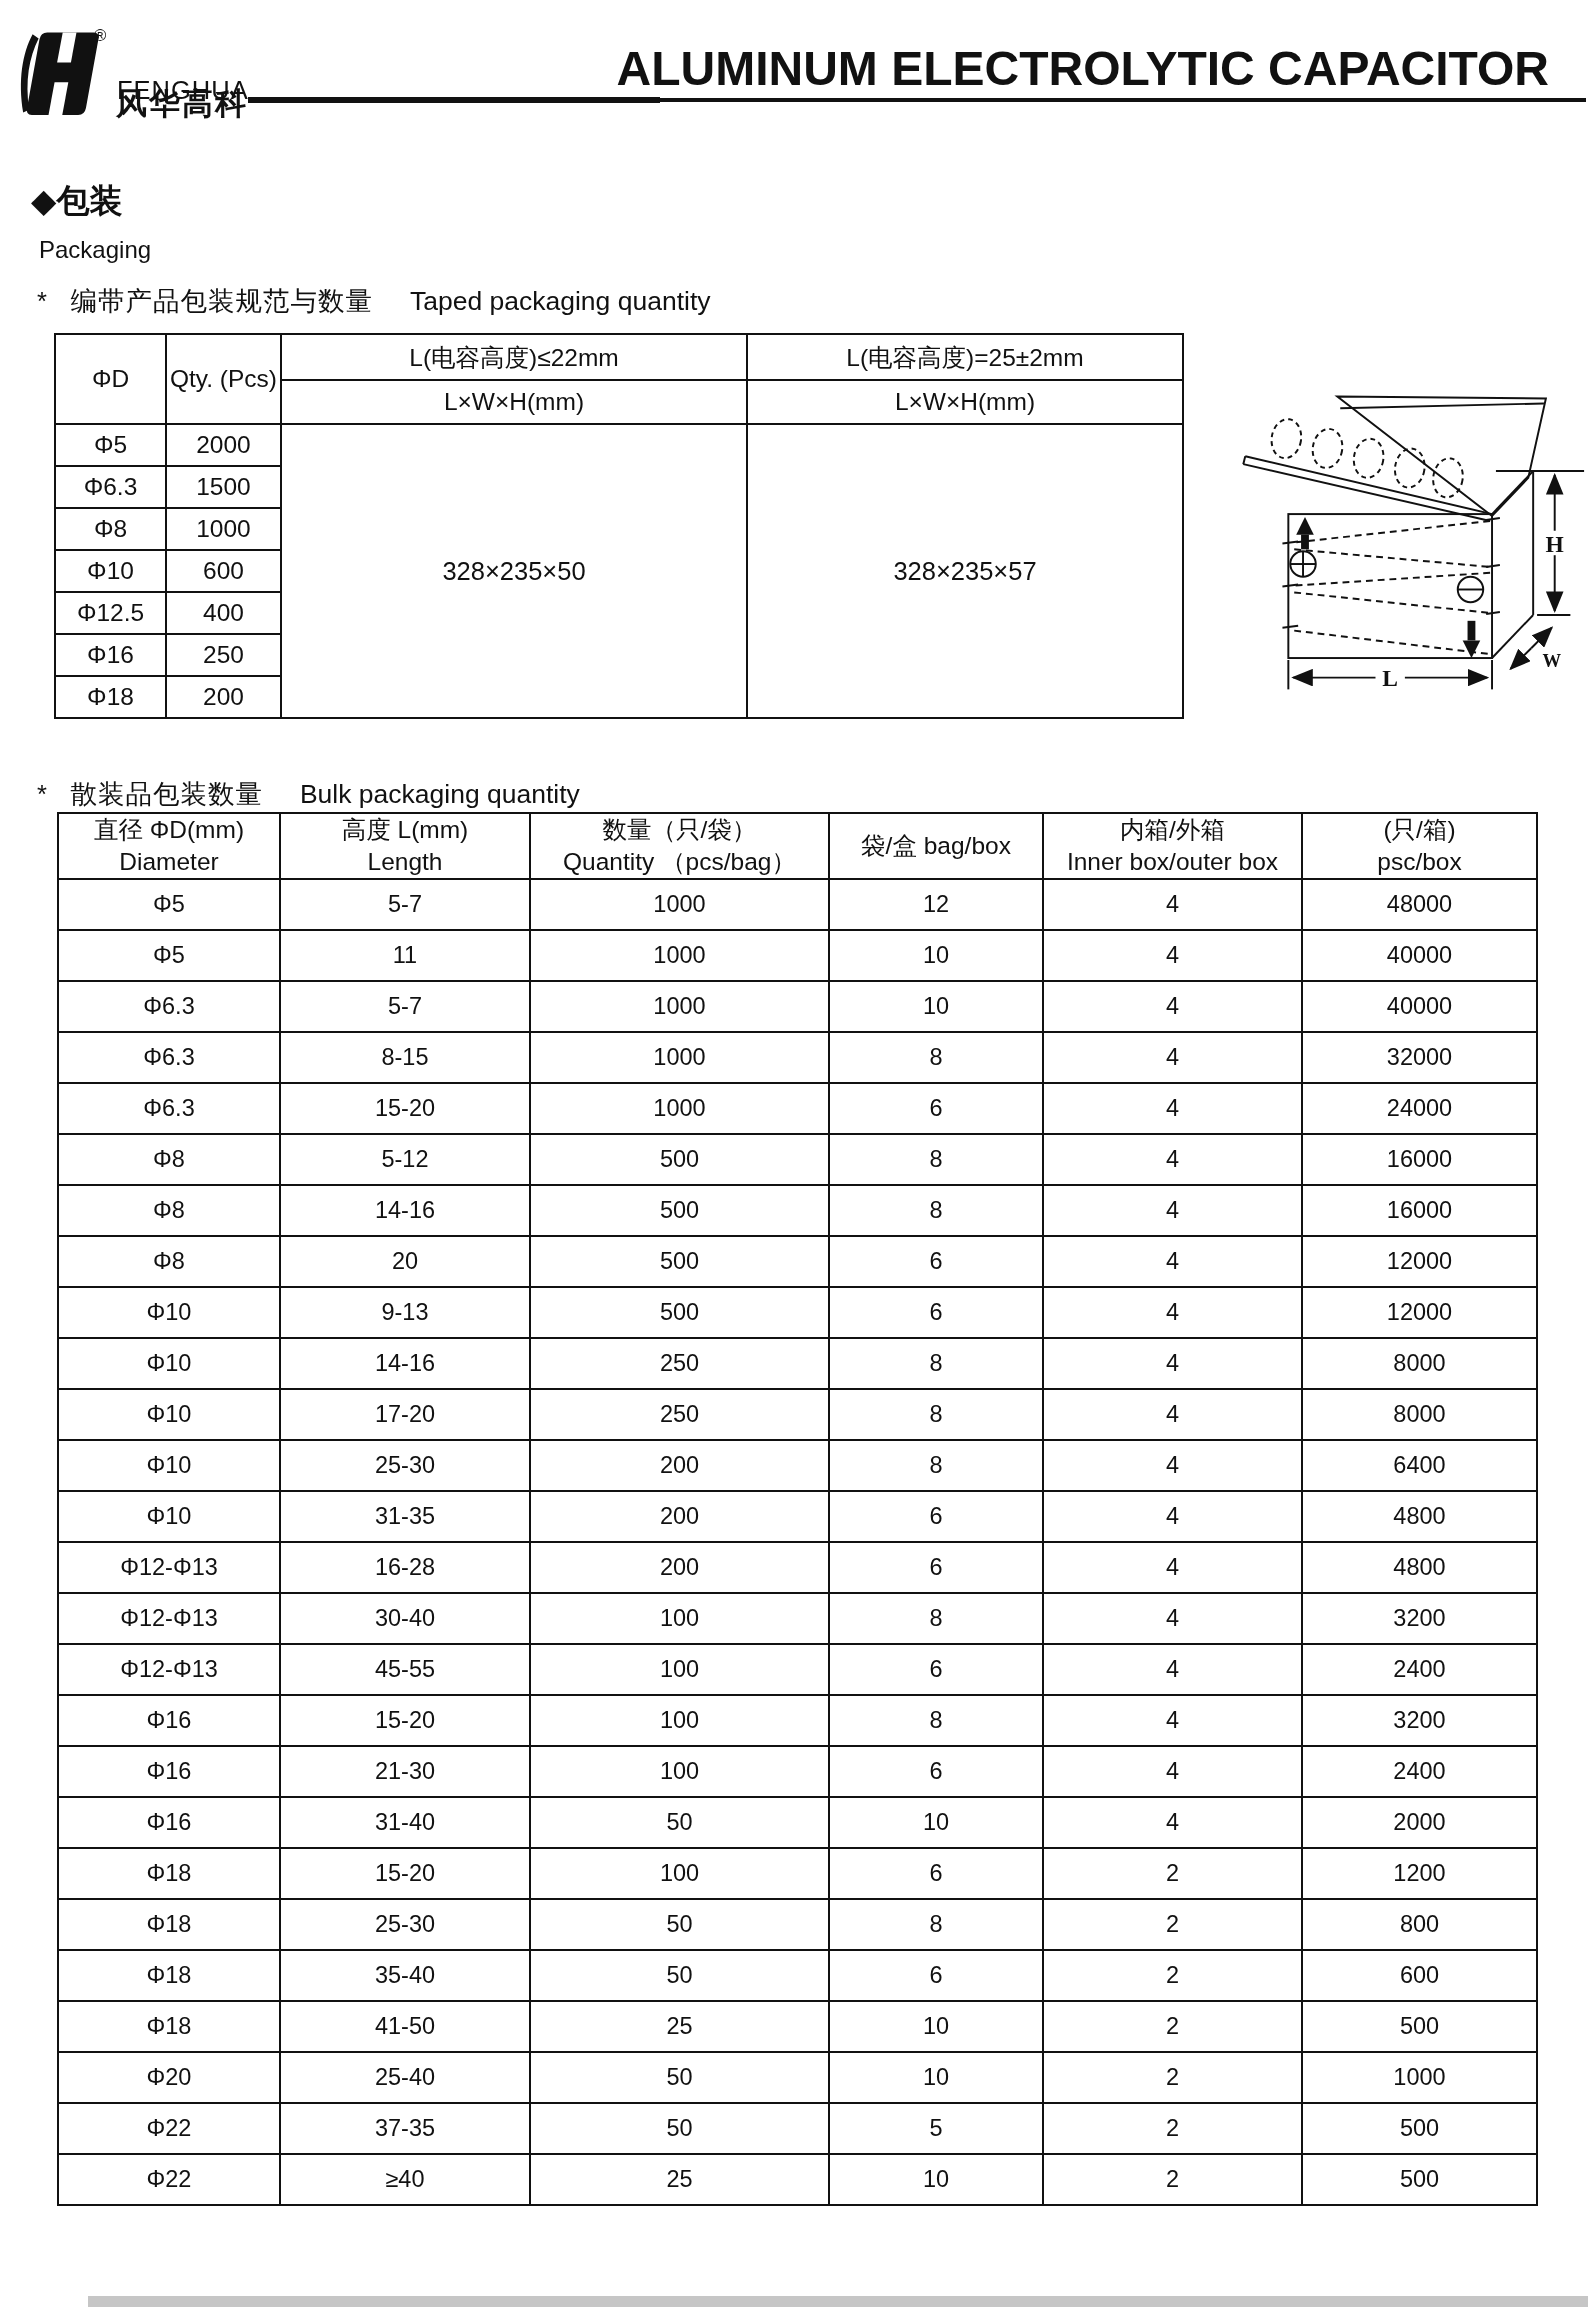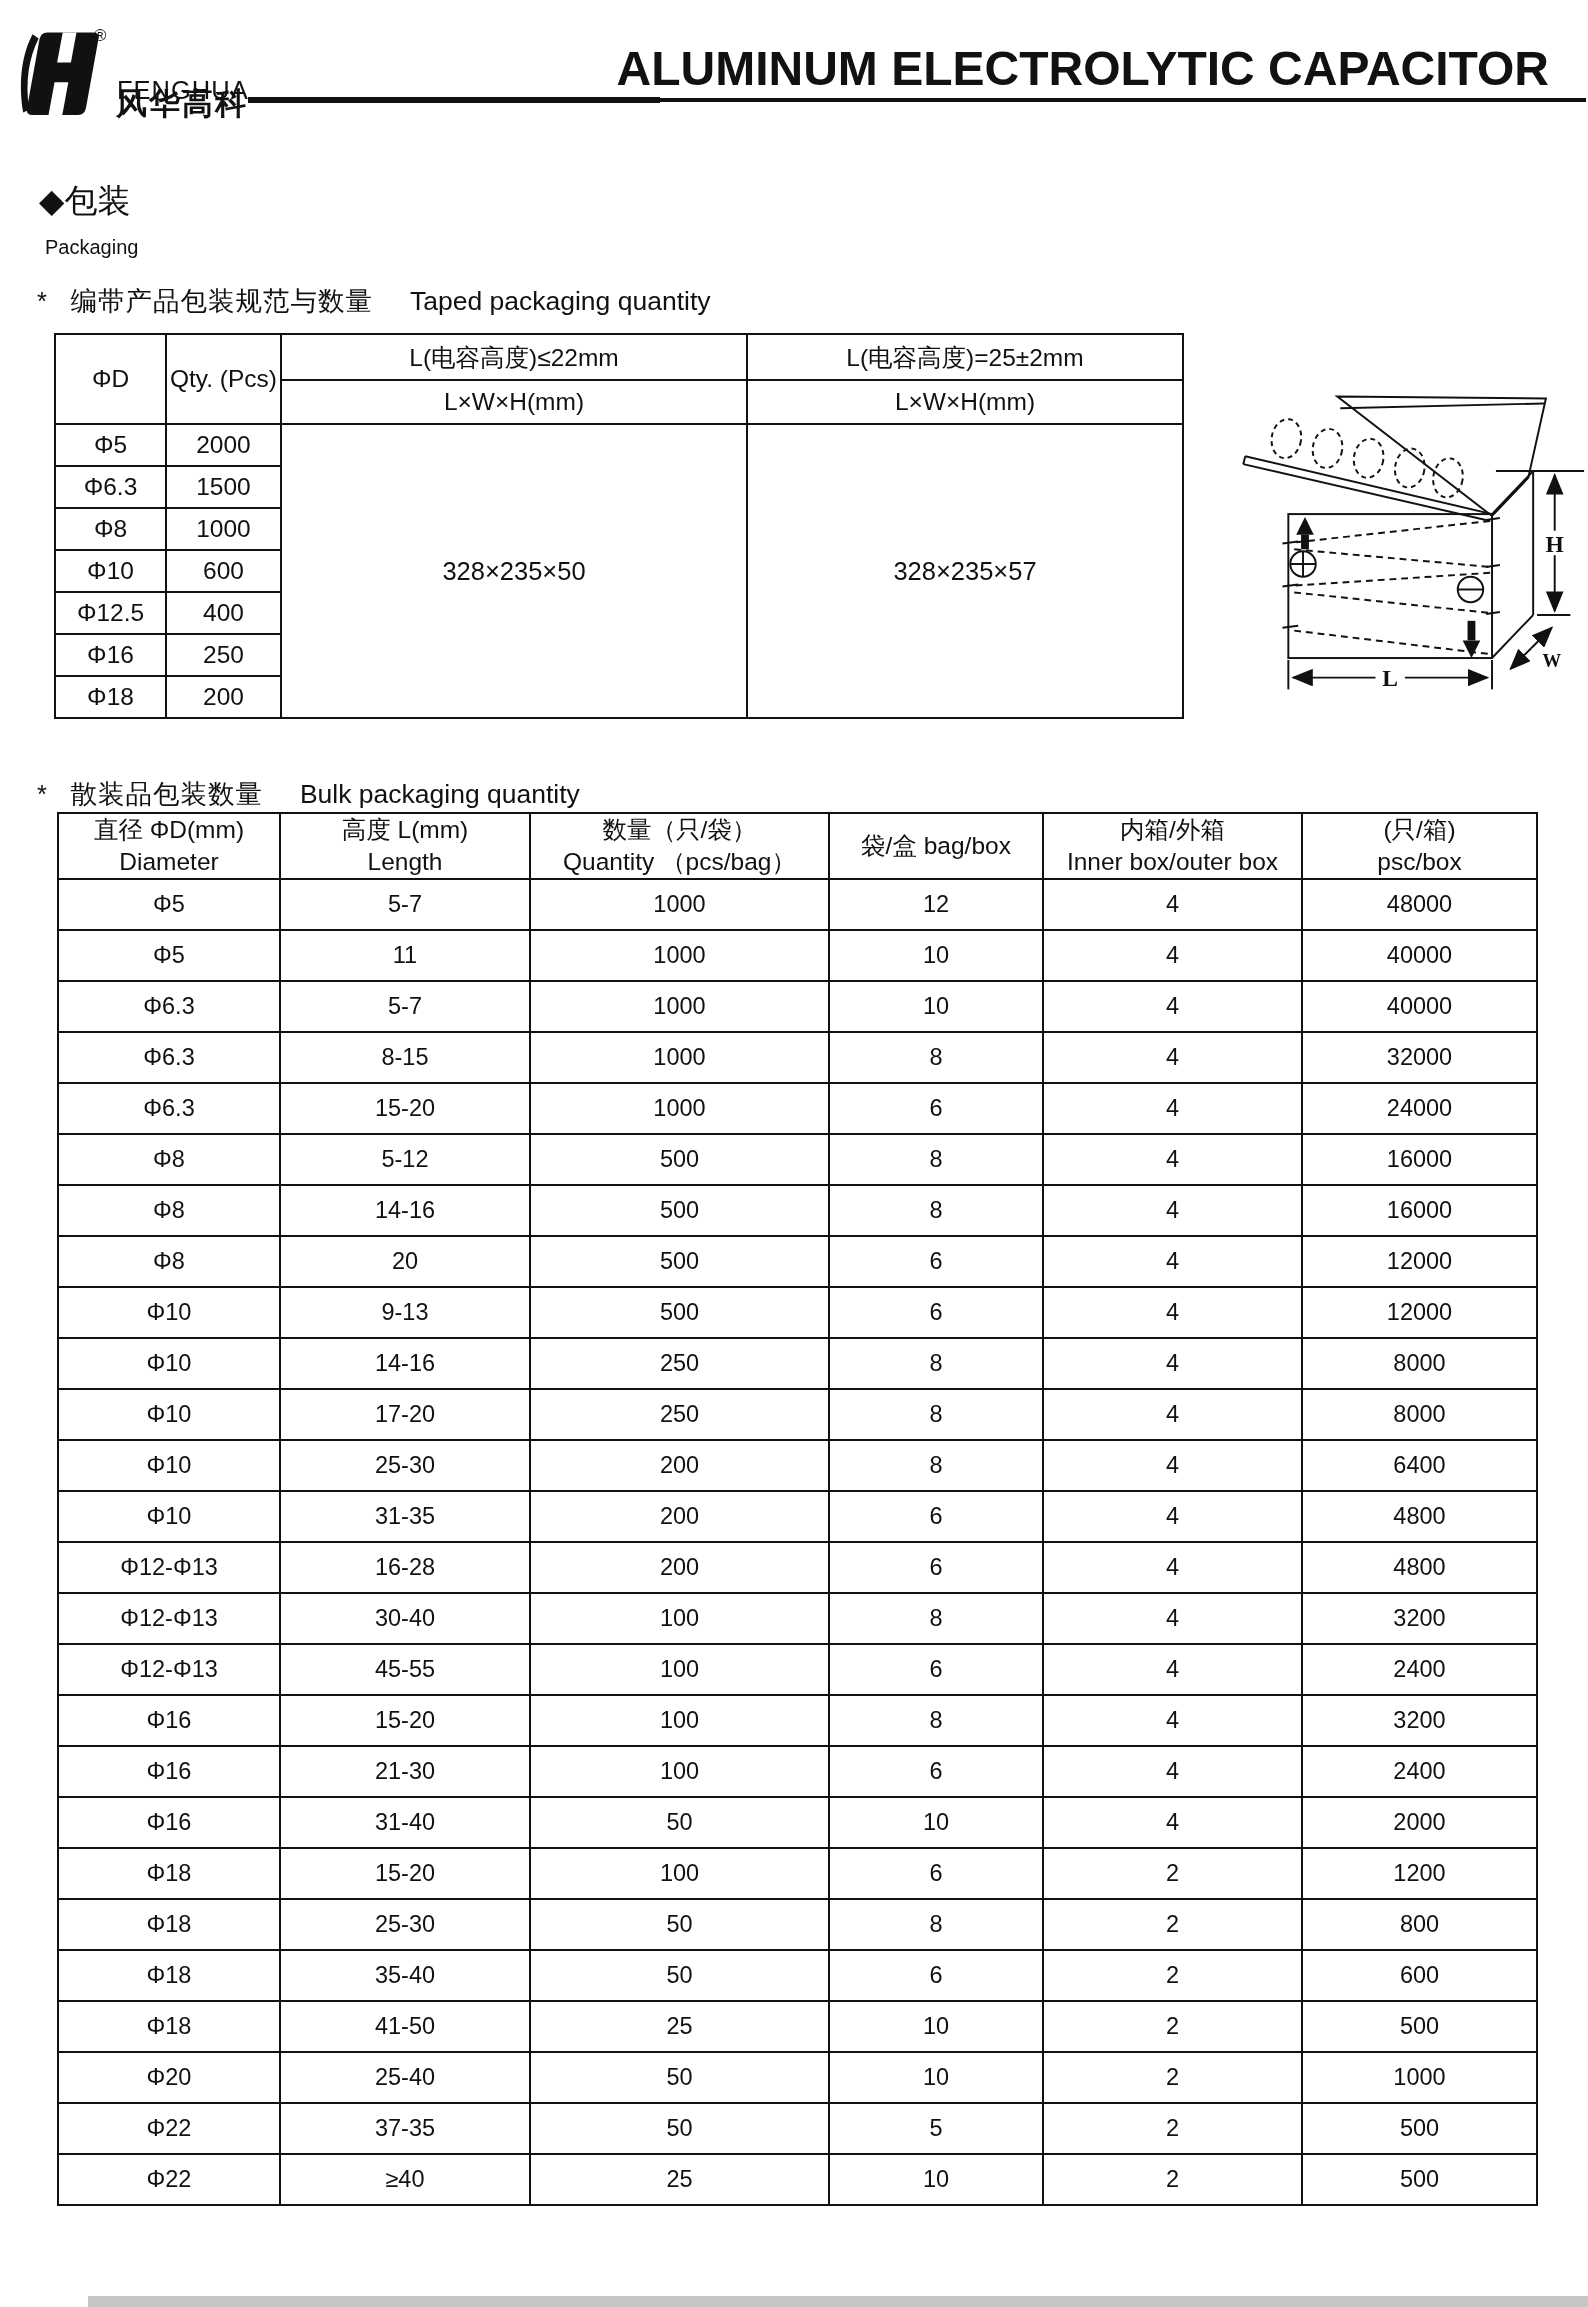--- a/index.html
+++ b/index.html
@@ -7,22 +7,22 @@
         font-family:"Liberation Sans","DejaVu Sans",sans-serif;color:#111;}
   
   .logo-mark{position:absolute;left:17.6px;top:25.5px;width:86px;height:92px;}
   .reg-mark{position:absolute;left:94px;top:25.5px;font-size:16.7px;color:#111;}
   .logo-cn{position:absolute;left:116px;top:35px;font-size:31px;font-weight:bold;letter-spacing:2px;margin-top:48px;}
   .logo-en{position:absolute;left:117px;top:76px;font-size:25.5px;font-weight:normal;letter-spacing:1px;}
   .doc-title{position:absolute;top:41px;right:40px;font-size:48px;font-weight:bold;letter-spacing:0px;}
   .head-rule{position:absolute;left:248px;top:98px;width:1338px;height:3.9px;background:#111;}
   .head-rule-thick{position:absolute;left:248px;top:97px;width:412px;height:5.9px;background:#111;}
   
-  .sec-cn{position:absolute;left:39px;top:179px;font-size:33px;}
-  .sec-en{position:absolute;left:45px;top:236px;font-size:20px;}
+  .sec-cn{position:absolute;left:31px;top:179px;font-size:33px;font-weight:bold;}
+  .sec-en{position:absolute;left:39px;top:236px;font-size:24px;}
   .sub-title{position:absolute;display:flex;align-items:baseline;font-size:26.5px;}
   .sub1{left:37px;top:283px;}
   .sub2{left:37px;top:776px;}
   .sub-title .marker{margin-right:23.5px;font-size:25.5px;}
   .sub-title .cn{margin-right:37px;letter-spacing:1px;}
   
   table{border-collapse:collapse;position:absolute;background:#fff;table-layout:fixed;}
   td{border:2px solid #111;border-top-width:2.9px;border-bottom-width:2.9px;
      text-align:center;vertical-align:middle;padding:0;font-size:24.5px;color:#111;font-weight:normal;}
   .t1{left:54px;top:333px;border:2.9px solid #111;}

